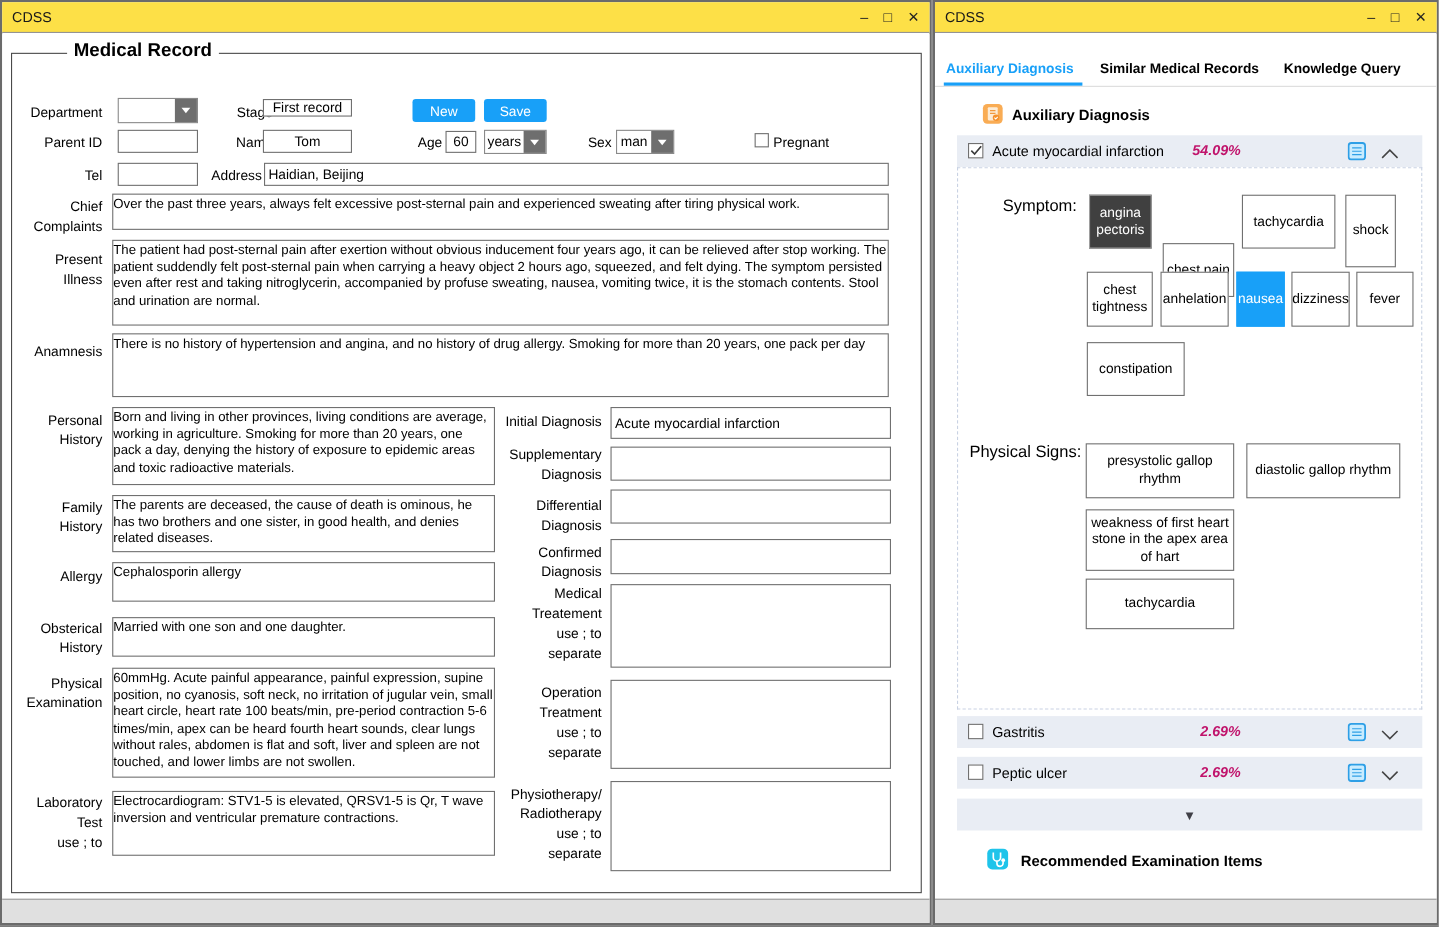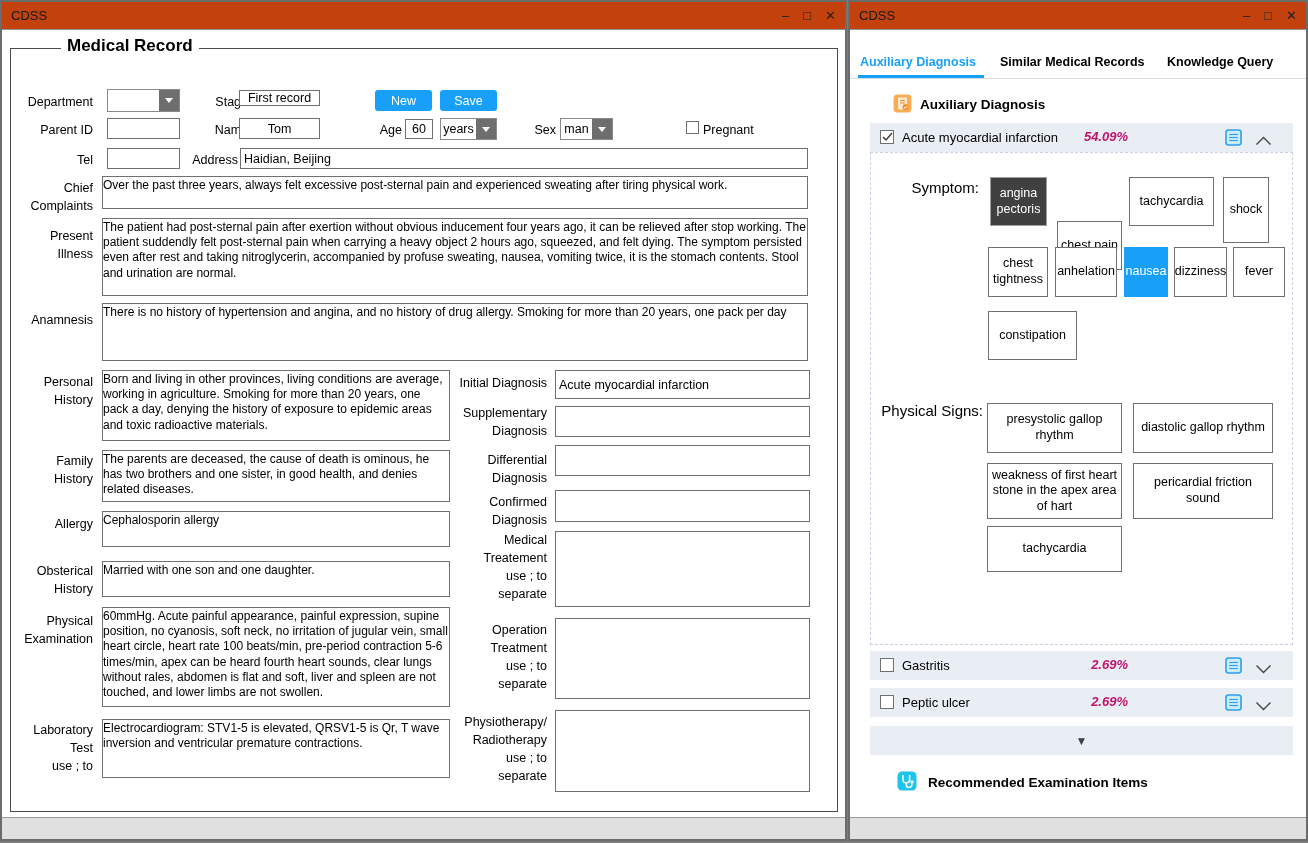--- a/index.html
+++ b/index.html
@@ -1,20 +1,20 @@
 <!DOCTYPE html>
 <html><head>
 <meta charset="utf-8">
 <style>
   * { margin:0; padding:0; box-sizing:border-box; }
   html,body { width:1308px; height:843px; }
   body { background:#7c7c7c; font-family:"Liberation Sans", sans-serif; color:#000; position:relative; overflow:hidden; }
 
   .window { position:absolute; top:0; border:2px solid #6B6B6B; background:#fff; }
-  .titlebar { height:28px; background:#c2410c; border-bottom:1px solid #949494; display:flex; align-items:center; padding:0 9px; font-size:13px; color:#1a1a1a; }
+  .titlebar { height:28px; background:#fde047; border-bottom:1px solid #949494; display:flex; align-items:center; padding:0 9px; font-size:13px; color:#1a1a1a; }
   .win-controls { margin-left:auto; display:flex; gap:14px; font-size:13px; color:#222; }
   .win-controls span { cursor:default; line-height:1; }
   .content { position:absolute; left:0; top:29px; right:0; bottom:22px; background:#fff; overflow:hidden; }
   .statusbar { position:absolute; left:0; right:0; bottom:0; height:22px; background:#E0E0E0; border-top:1px solid #9B9B9B; }
 
   
   .groupbox { position:absolute; left:8px; top:17px; width:828px; height:764px; border:1px solid #4A4A4A; }
   .legend { position:absolute; left:59px; top:5px; background:#fff; padding:0 6px; font-weight:bold; font-size:17px; }
   .lbl { position:absolute; text-align:right; font-size:12.5px; line-height:1.45; white-space:pre-line; color:#000; }
   .inp { position:absolute; border:1px solid #707070; background:#fff; font-family:inherit; font-size:12.5px; padding:0 3px; }
@@ -235,21 +235,20 @@
       <div class="chip" style="left:303px; top:94px; width:53px; height:50px;">dizziness</div>
       <div class="chip" style="left:362px; top:94px; width:52px; height:50px;">fever</div>
 
       <div class="chip" style="left:117px; top:158px; width:89px; height:49px;">constipation</div>
 
       <div class="chip-group-label" style="left:0px; top:249px; width:112px;">Physical Signs:</div>
 
       <div class="chip" style="left:116px; top:250px; width:135px; height:50px;">presystolic gallop rhythm</div>
       <div class="chip" style="left:262px; top:250px; width:140px; height:50px;">diastolic gallop rhythm</div>
       <div class="chip" style="left:116px; top:310px; width:135px; height:56px;">weakness of first heart stone in the apex area of hart</div>
-      <div class="chip" style="left:262px; top:310px; width:140px; height:56px;">pericardial friction sound</div>
       <div class="chip" style="left:116px; top:373px; width:135px; height:46px;">tachycardia</div>
     </div>
 
     <div class="card-head" style="left:20px; top:620px;">
       <span class="card-cb"></span>
       <span class="card-name">Gastritis</span>
       <span class="card-pct">2.69%</span>
       <span class="card-listicon">
         <svg width="17" height="17" viewBox="0 0 17 17">
             <rect x="1" y="1" width="15" height="15" rx="2.5" fill="#C9ECFF" stroke="#2E9FE6" stroke-width="1.6"></rect>

